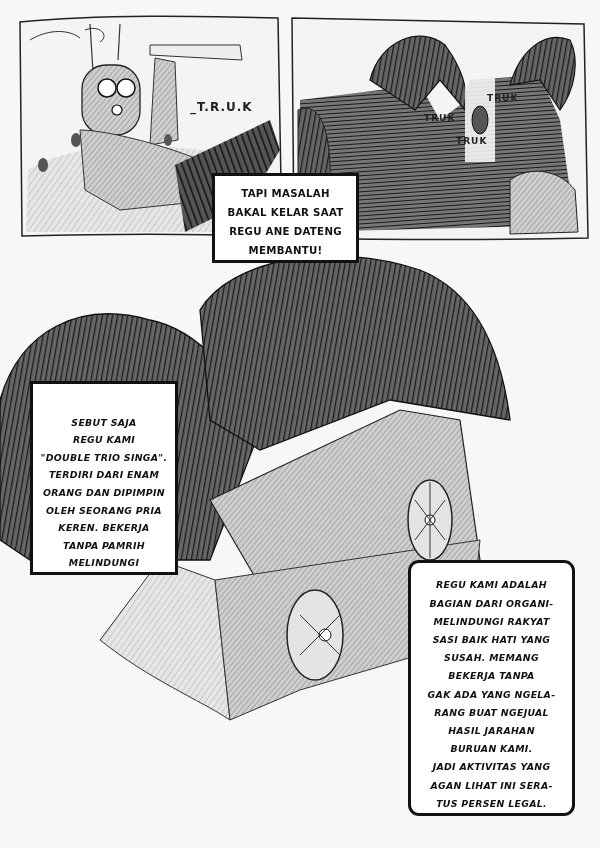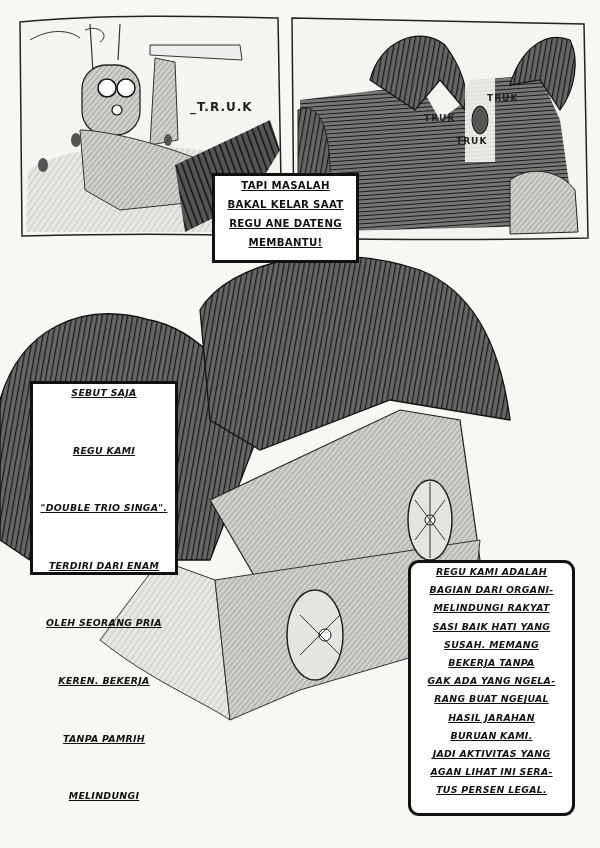--- a/index.html
+++ b/index.html
@@ -1,26 +1,26 @@
 <!DOCTYPE html>
 <html><head>
 <meta charset="utf-8">
 <style>
   html, body { margin:0; padding:0; }
   body { width:600px; height:848px; background:#f7f7f5; position:relative; overflow:hidden; font-family:"DejaVu Sans", sans-serif; }
   .art { position:absolute; left:0; top:0; width:600px; height:848px; }
   .caption {
     position:absolute; background:#fff; border:3px solid #111; box-sizing:border-box;
-    display:flex; flex-direction:column; align-items:center; justify-content:flex-start;
+    display:flex; flex-direction:column; align-items:center; justify-content:flex-end;
     text-align:center; color:#111; font-family:"DejaVu Sans", sans-serif; font-weight:bold;
-    letter-spacing:0.3px; text-transform:uppercase;text-decoration:underline;
+    letter-spacing:0.3px; text-transform:uppercase;
   }
   .caption .line { display:block; white-space:nowrap; }
   .cap-top { left:212px; top:173px; width:147px; height:90px; font-size:10.2px; line-height:19px; }
-  .cap-left { left:30px; top:381px; width:148px; height:194px; font-size:9.4px; line-height:17.6px; font-style:italic;gap:40px; }
+  .cap-left { left:30px; top:381px; width:148px; height:194px; font-size:9.4px; line-height:17.6px; font-style:italic; }
   .cap-right { left:408px; top:560px; width:167px; height:256px; font-size:9.4px; line-height:18.2px; font-style:italic;border-radius:11px; }
   .sfx { position:absolute; font-family:"DejaVu Sans", sans-serif; font-size:12px; font-weight:bold; color:#222; letter-spacing:1px; }
 </style>
 </head>
 <body>
 
 <svg class="art" viewBox="0 0 600 848" xmlns="http://www.w3.org/2000/svg">
   <defs>
     <pattern id="hatchDark" width="6" height="6" patternUnits="userSpaceOnUse" patternTransform="rotate(-20)">
       <rect width="6" height="6" fill="#555"></rect>
@@ -99,20 +99,21 @@
   <span class="line">BAKAL KELAR SAAT</span>
   <span class="line">REGU ANE DATENG</span>
   <span class="line">MEMBANTU!</span>
 </div>
 
 <div class="caption cap-left">
   <span class="line">SEBUT SAJA</span>
   <span class="line">REGU KAMI</span>
   <span class="line">"DOUBLE TRIO SINGA".</span>
   <span class="line">TERDIRI DARI ENAM</span>
+  <span class="line">ORANG DAN DIPIMPIN</span>
   <span class="line">OLEH SEORANG PRIA</span>
   <span class="line">KEREN. BEKERJA</span>
   <span class="line">TANPA PAMRIH</span>
   <span class="line">MELINDUNGI</span>
 </div>
 
 <div class="caption cap-right">
   <span class="line">REGU KAMI ADALAH</span>
   <span class="line">BAGIAN DARI ORGANI-</span>
   <span class="line">MELINDUNGI RAKYAT</span>

